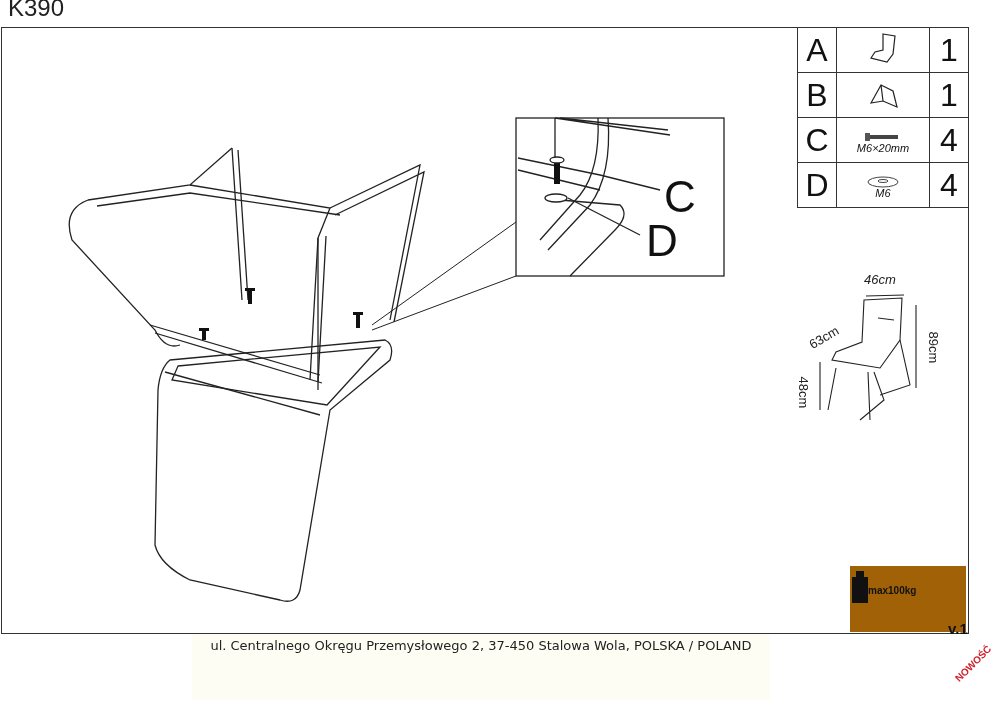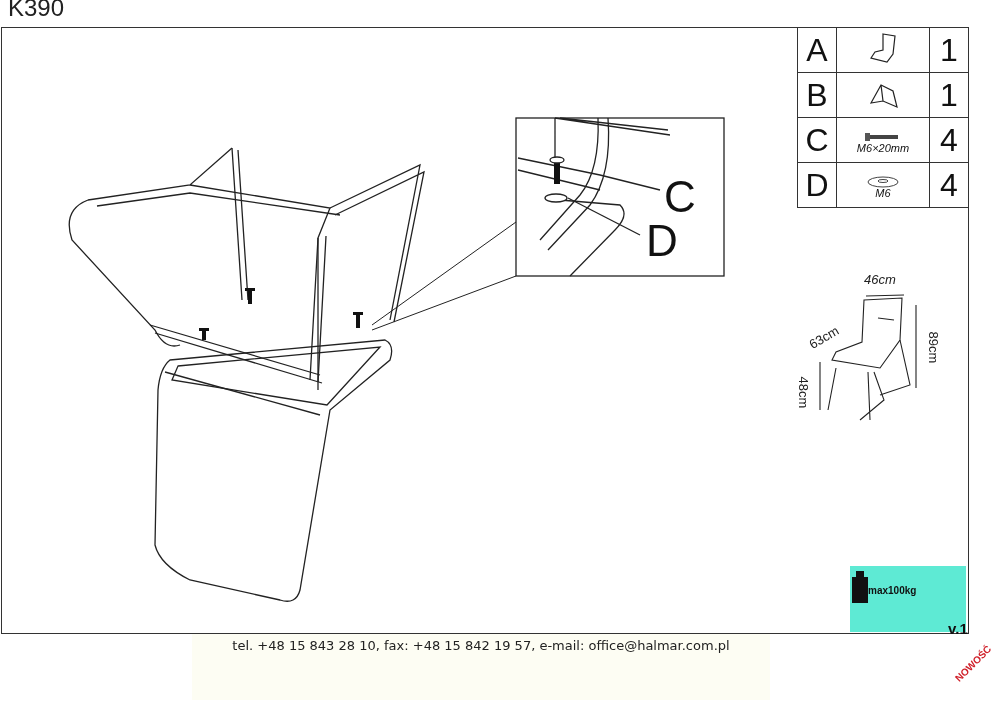--- a/index.html
+++ b/index.html
@@ -7,21 +7,21 @@
   .model{position:absolute;left:8px;top:-6px;font-size:24px;color:#222;}
   .frame{position:absolute;left:1px;top:27px;width:968px;height:607px;border:1.5px solid #333;box-sizing:border-box;}
   svg{position:absolute;left:0;top:0;}
   .parts{position:absolute;left:797px;top:27px;width:172px;border-collapse:collapse;}
   .parts td{border:1.5px solid #333;height:44px;padding:0;text-align:center;vertical-align:middle;}
   .parts .letter{width:38px;font-size:32px;}
   .parts .img{width:92px;position:relative;}
   .parts .qty{width:38px;font-size:32px;}
   .plabel{font-size:11px;display:block;margin-top:-2px;font-style:italic;}
   .dim{position:absolute;font-size:13px;color:#222;}
-  .weight{position:absolute;left:850px;top:566px;width:116px;height:66px;background:#5eead4;}
+  .weight{position:absolute;left:850px;top:566px;width:116px;height:66px;background:#a16207;}
   .weight-text{position:absolute;left:18px;top:19px;font-size:10px;font-weight:bold;}
   .ver{position:absolute;left:948px;top:620px;font-size:15px;font-weight:bold;}
   .footer{position:absolute;left:192px;top:634px;width:578px;height:66px;background:#fdfdf3;text-align:center;font-family:"DejaVu Sans",sans-serif;font-size:13px;line-height:19px;color:#222;padding-top:2px;box-sizing:border-box;}
   .badge{position:absolute;left:953px;top:676px;color:#d0202a;font-size:10px;font-weight:bold;transform:rotate(-45deg);transform-origin:left top;}
   .callout{position:absolute;font-size:44px;color:#111;}
 </style>
 </head>
 <body>
 
 <div class="model">K390</div>
@@ -120,15 +120,15 @@
 <div class="weight">
   <svg width="16" height="32" style="left:2px;top:5px">
       <rect x="4" y="0" width="8" height="6" fill="#111"></rect>
       <rect x="0" y="6" width="16" height="26" fill="#111"></rect>
     </svg>
   <span class="weight-text">max100kg</span>
 </div>
 <div class="ver">v.1</div>
 
 <div class="footer">
-  <div>tel. +48 15 843 28 10, fax: +48 15 842 19 57, e-mail: office@halmar.com.pl</div>
+  <div>ul. Centralnego Okręgu Przemysłowego 2, 37-450 Stalowa Wola, POLSKA / POLAND</div>
 </div>
 <div class="badge">NOWOŚĆ</div>
 
 </body></html>

